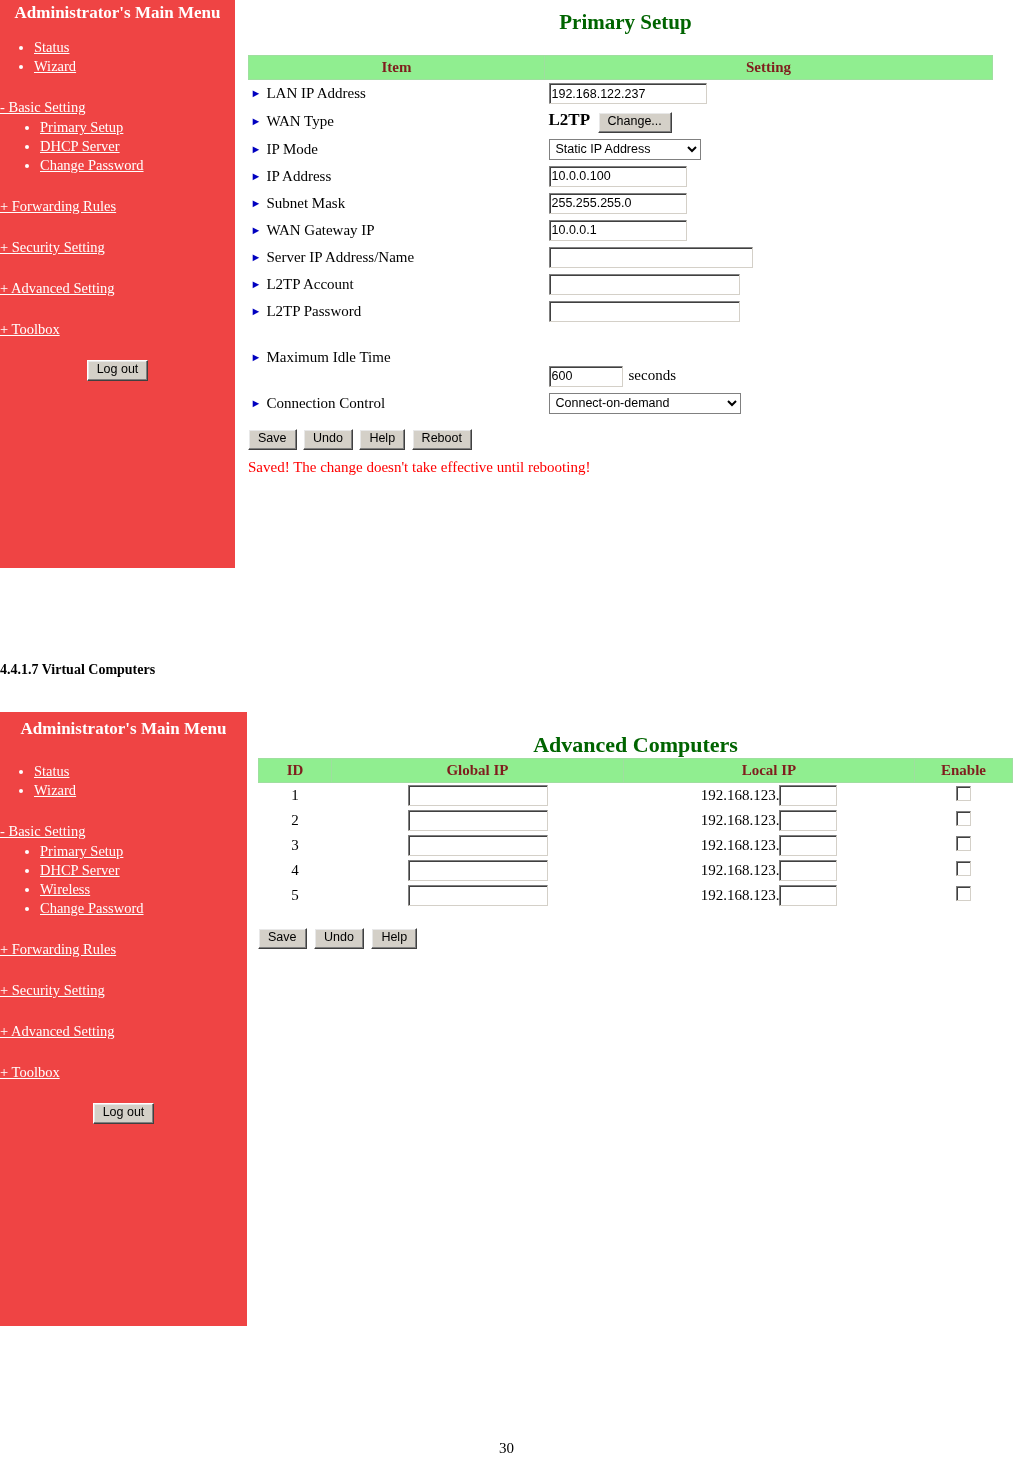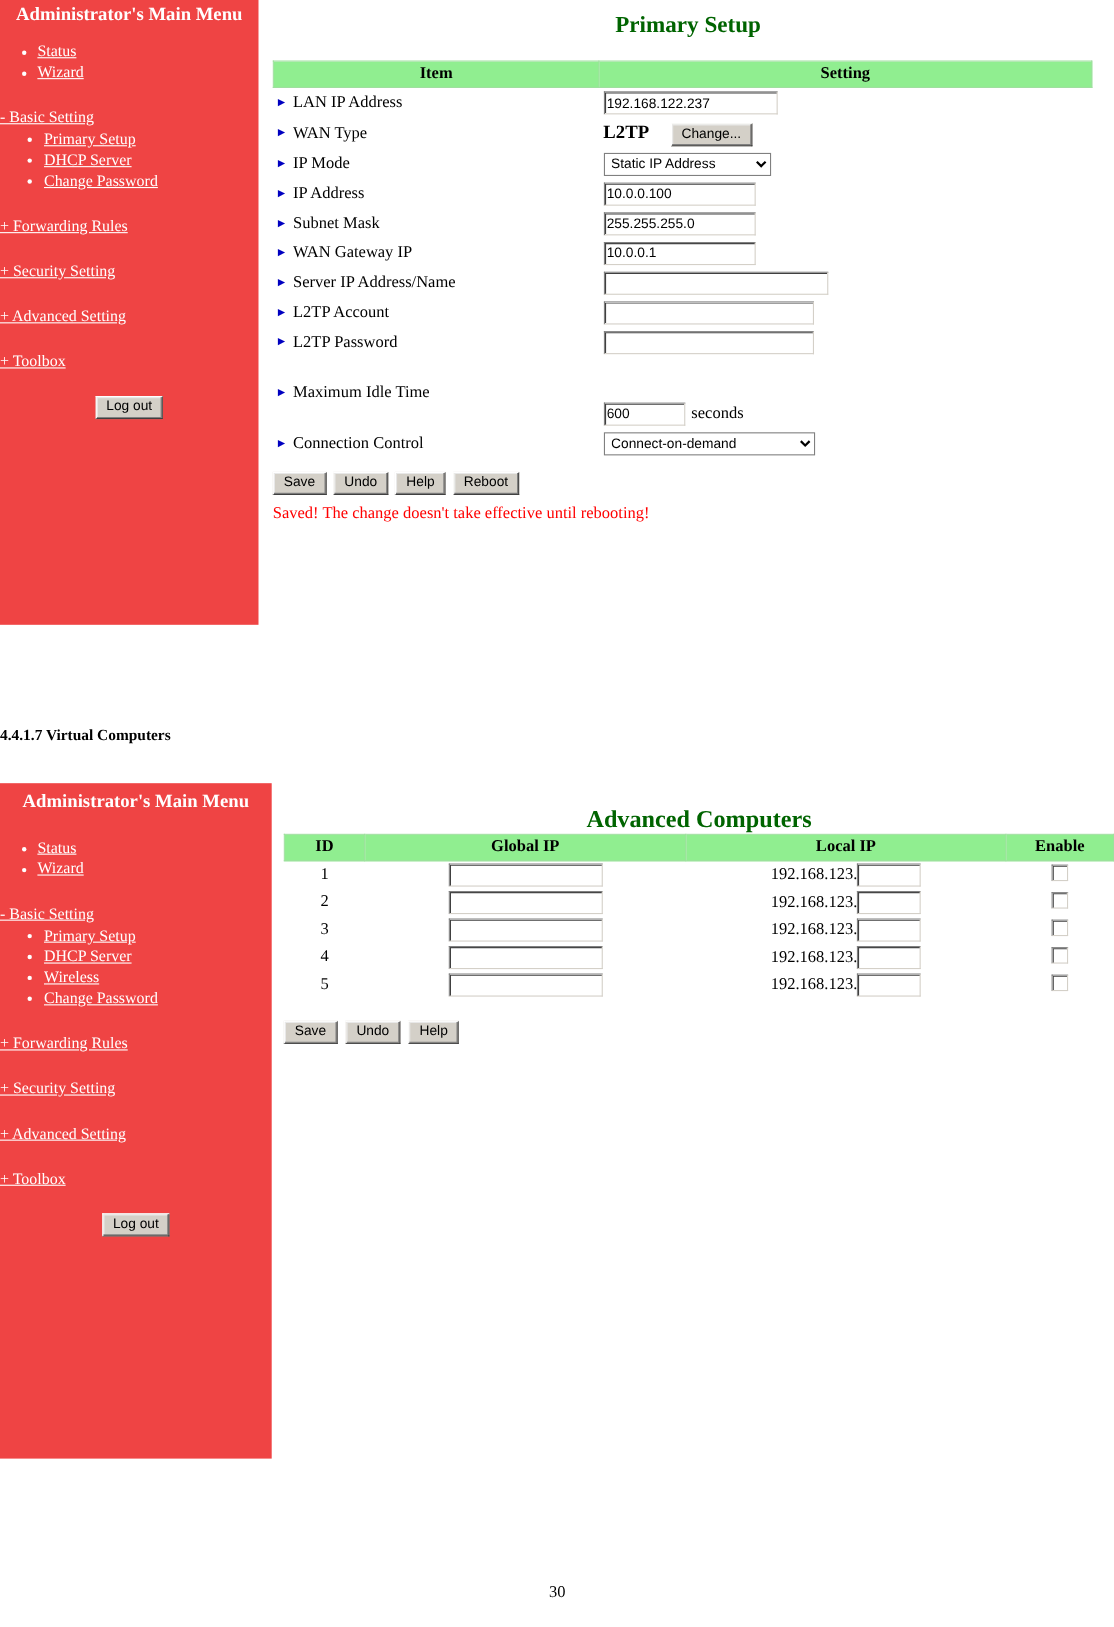--- a/index.html
+++ b/index.html
@@ -94,21 +94,21 @@
 
   table.grid {
     border-collapse: collapse;
   }
   .hdr-row th {
     background: #90ee90;
     border: 1px solid #9fdf9f;
     font-weight: bold;
     font-size: 15px;
     padding: 3px 0;
-    color: #000000;
+    color: #7f1d1d;
   }
   .item-cell {
     font-size: 15px;
     padding: 3px 0 3px 2px;
     white-space: nowrap;
     margin-left: 45px;
   }
   .arrow {
     color: #0000c0;
     font-size: 11px;
@@ -150,21 +150,21 @@
     background: #fff;
     display: inline-block;
   }
   .note-red {
     color: #ff0000;
     font-size: 15px;
   }
   .strong-l2tp {
     font-weight: bold;
     font-size: 17px;
-    margin-right: 16px;
+    margin-right: 4px;
   }
 
   .doc-heading {
     font-family: "Liberation Serif", serif;
     font-weight: bold;
     font-size: 14px;
   }
   .page-number {
     position: absolute;
     width: 1013px;

